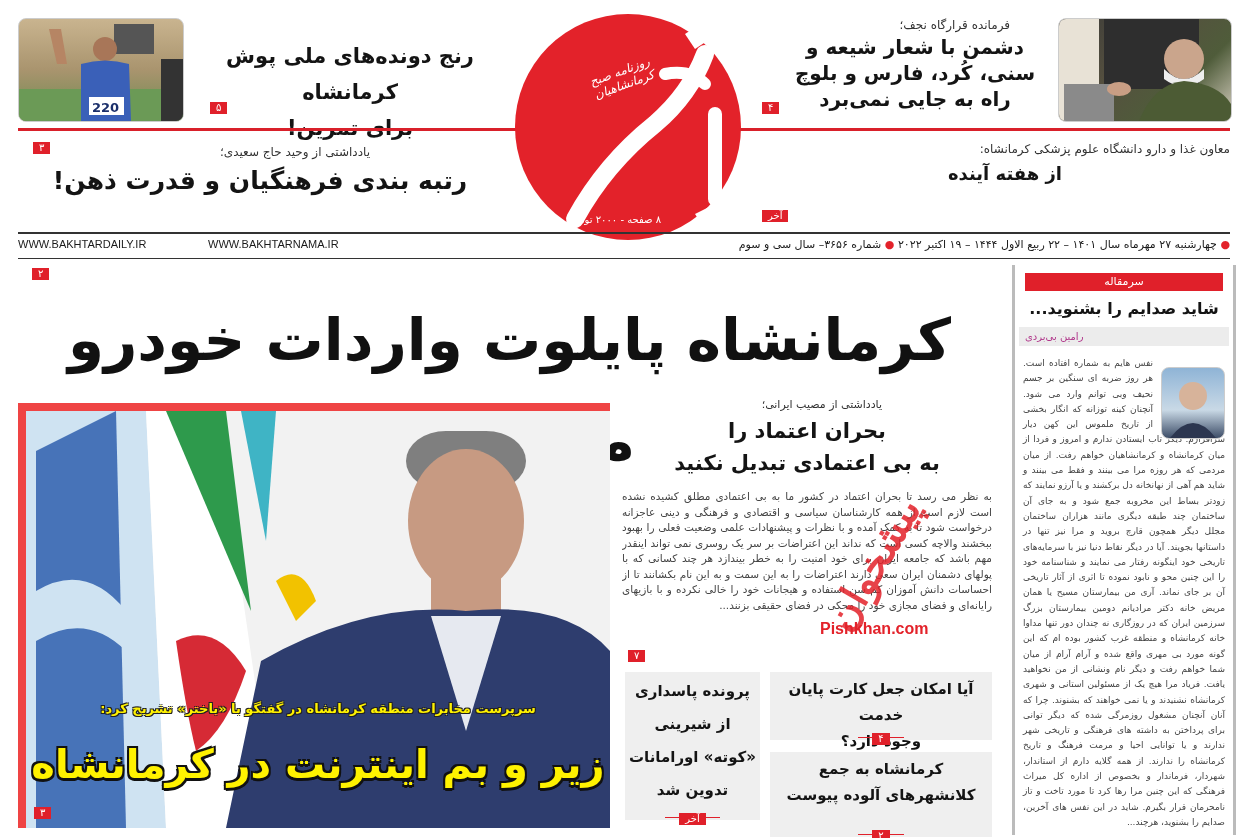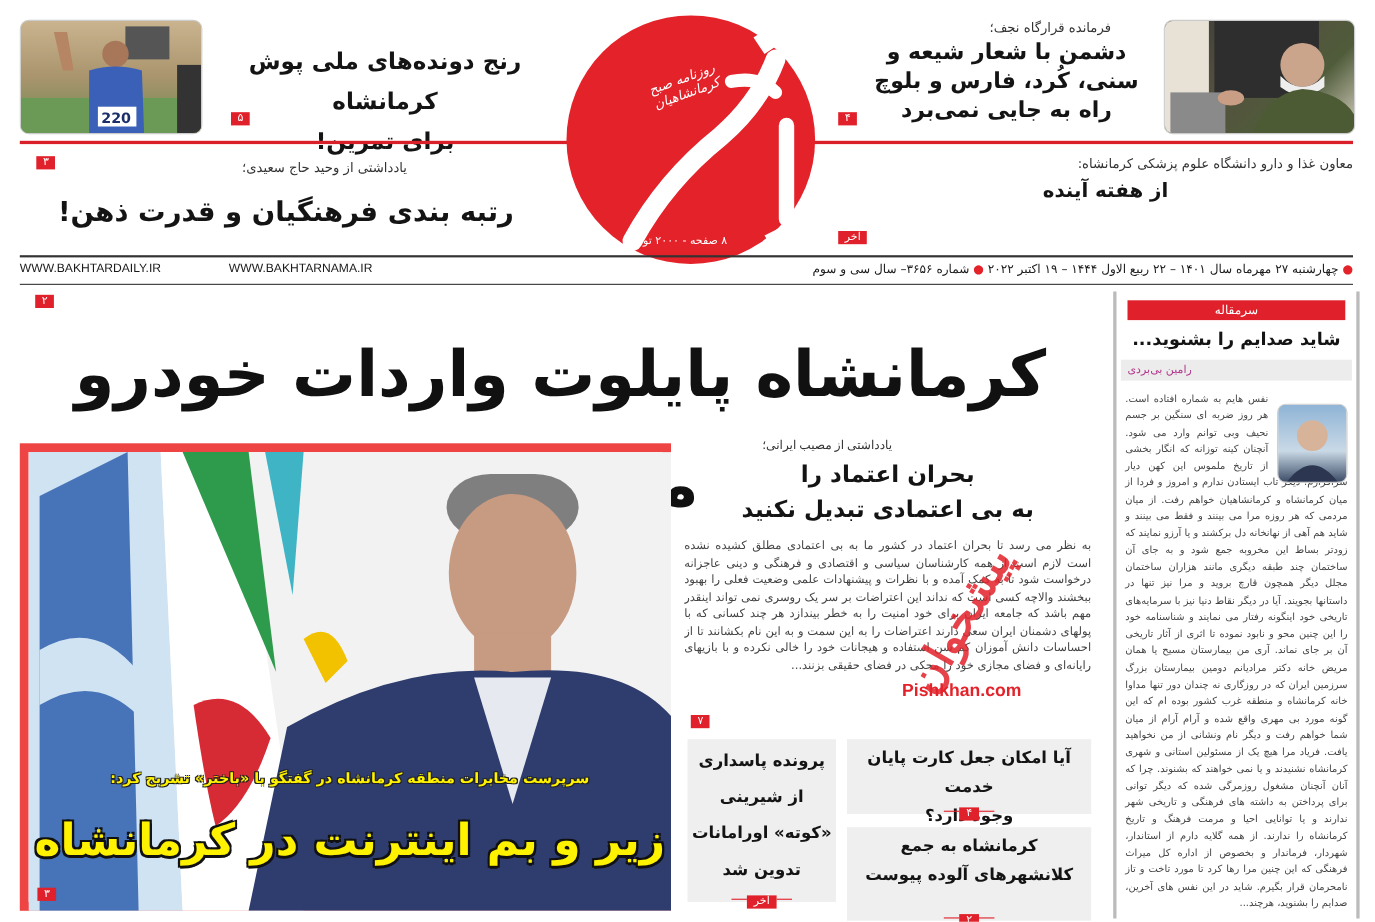--- a/index.html
+++ b/index.html
@@ -74,21 +74,21 @@
   <div class="kicker" style="text-align:right;">معاون غذا و دارو دانشگاه علوم پزشکی کرمانشاه:</div>
   <div class="headline" style="font-size:18px;line-height:28px;margin-top:4px;">
     <div>از هفته آینده</div>
   </div>
 </div>
 <div class="abs badge" style="left:762px;top:210px;">آخر</div>
 
 <div class="abs badge" style="left:33px;top:142px;">۳</div>
 <div class="abs rtl" style="left:20px;top:145px;width:480px;">
   <div class="kicker" style="text-align:right;padding-right:130px;">یادداشتی از وحید حاج سعیدی؛</div>
-  <div class="headline" style="font-size:25px;line-height:40px;margin-top:14px;">رتبه بندی فرهنگیان و قدرت ذهن!</div>
+  <div class="headline" style="font-size:25px;line-height:40px;margin-top:2px;">رتبه بندی فرهنگیان و قدرت ذهن!</div>
 </div>
 
 <div class="abs" style="left:515px;top:14px;width:226px;height:226px;border-radius:50%;background:#e3222a;">
   <svg width="226" height="226" viewBox="0 0 226 226">
     <path d="M60 205 Q90 150 140 110 Q175 80 190 40" stroke="#ffffff" stroke-width="18" fill="none" stroke-linecap="round"></path>
     <path d="M150 60 Q175 55 190 70" stroke="#ffffff" stroke-width="12" fill="none" stroke-linecap="round"></path>
     <path d="M170 20 L185 10 L195 25 L180 35 Z" fill="#ffffff"></path>
     <path d="M200 100 L200 185" stroke="#ffffff" stroke-width="14" fill="none" stroke-linecap="round"></path>
     <path d="M180 200 L200 190 L210 205 L190 215 Z" fill="#ffffff"></path>
   </svg>
@@ -123,21 +123,21 @@
     </svg>
   </div>
   <div class="body-text" style="padding:10px 8px 0 8px;font-size:9px;line-height:15.3px;">
     <span class="abs" style="right:74px;width:0;height:0;"></span>
     <div style="float:right;width:72px;height:72px;"></div>
     <span>نفس هایم به شماره افتاده است. هر روز ضربه ای سنگین بر جسم نحیف وبی توانم وارد می شود. آنچنان کینه توزانه که انگار بخشی از تاریخ ملموس این کهن دیار سرافرازم. دیگر تاب ایستادن ندارم و امروز و فردا از میان کرمانشاه و کرمانشاهیان خواهم رفت. از میان مردمی که هر روزه مرا می بینند و فقط می بینند و شاید هم آهی از نهانخانه دل برکشند و یا آرزو نمایند که زودتر بساط این مخروبه جمع شود و به جای آن ساختمان چند طبقه دیگری مانند هزاران ساختمان مجلل دیگر همچون قارچ بروید و مرا نیز تنها در داستانها بجویند. آیا در دیگر نقاط دنیا نیز با سرمایه‌های تاریخی خود اینگونه رفتار می نمایند و شناسنامه خود را این چنین محو و نابود نموده تا اثری از آثار تاریخی آن بر جای نماند. آری من بیمارستان مسیح یا همان مریض خانه دکتر مرادیانم دومین بیمارستان بزرگ سرزمین ایران که در روزگاری نه چندان دور تنها مداوا خانه کرمانشاه و منطقه غرب کشور بوده ام که این گونه مورد بی مهری واقع شده و آرام آرام از میان شما خواهم رفت و دیگر نام ونشانی از من نخواهید یافت. فریاد مرا هیچ یک از مسئولین استانی و شهری کرمانشاه نشنیدند و یا نمی خواهند که بشنوند. چرا که آنان آنچنان مشغول روزمرگی شده که دیگر توانی برای پرداختن به داشته های فرهنگی و تاریخی شهر ندارند و یا توانایی احیا و مرمت فرهنگ و تاریخ کرمانشاه را ندارند. از همه گلایه دارم از استاندار، شهردار، فرماندار و بخصوص از اداره کل میراث فرهنگی که این چنین مرا رها کرد تا مورد تاخت و تاز نامحرمان قرار بگیرم. شاید در این نفس های آخرین، صدایم را بشنوید، هرچند...</span>
   </div>
 </div>
 
 <div class="abs rtl" style="left:622px;top:398px;width:370px;">
-  <div class="kicker" style="padding-right:110px;font-size:11px;font-family:Liberation Serif, serif;">یادداشتی از مصیب ایرانی؛</div>
+  <div class="kicker" style="text-align:right;padding-right:110px;font-size:11px;">یادداشتی از مصیب ایرانی؛</div>
   <div class="headline" style="font-size:21px;line-height:32px;margin-top:4px;">
     <div>بحران اعتماد را</div>
     <div>به بی اعتمادی تبدیل نکنید</div>
   </div>
   <div class="body-text" style="margin-top:10px;height:150px;overflow:hidden;">به نظر می رسد تا بحران اعتماد در کشور ما به بی اعتمادی مطلق کشیده نشده است لازم است از همه کارشناسان سیاسی و اقتصادی و فرهنگی و دینی عاجزانه درخواست شود تا به کمک آمده و با نظرات و پیشنهادات علمی وضعیت فعلی را بهبود ببخشند والاچه کسی است که نداند این اعتراضات بر سر یک روسری نمی تواند اینقدر مهم باشد که جامعه ایران برای خود امنیت را به خطر بیندازد هر چند کسانی که با پولهای دشمنان ایران سعی دارند اعتراضات را به این سمت و به این نام بکشانند تا از احساسات دانش آموزان کم سن استفاده و هیجانات خود را خالی نکرده و با بازیهای رایانه‌ای و فضای مجازی خود را محکی در فضای حقیقی بزنند...</div>
 </div>
 <div class="abs badge" style="left:628px;top:650px;">۷</div>
 
 <div class="abs" style="left:770px;top:520px;width:200px;height:130px;pointer-events:none;">
   <div style="position:absolute;left:30px;top:20px;color:#e3222a;font-size:40px;font-weight:bold;direction:rtl;transform:rotate(-60deg);opacity:0.85;font-family:'DejaVu Serif',serif;">پیشخوان</div>

